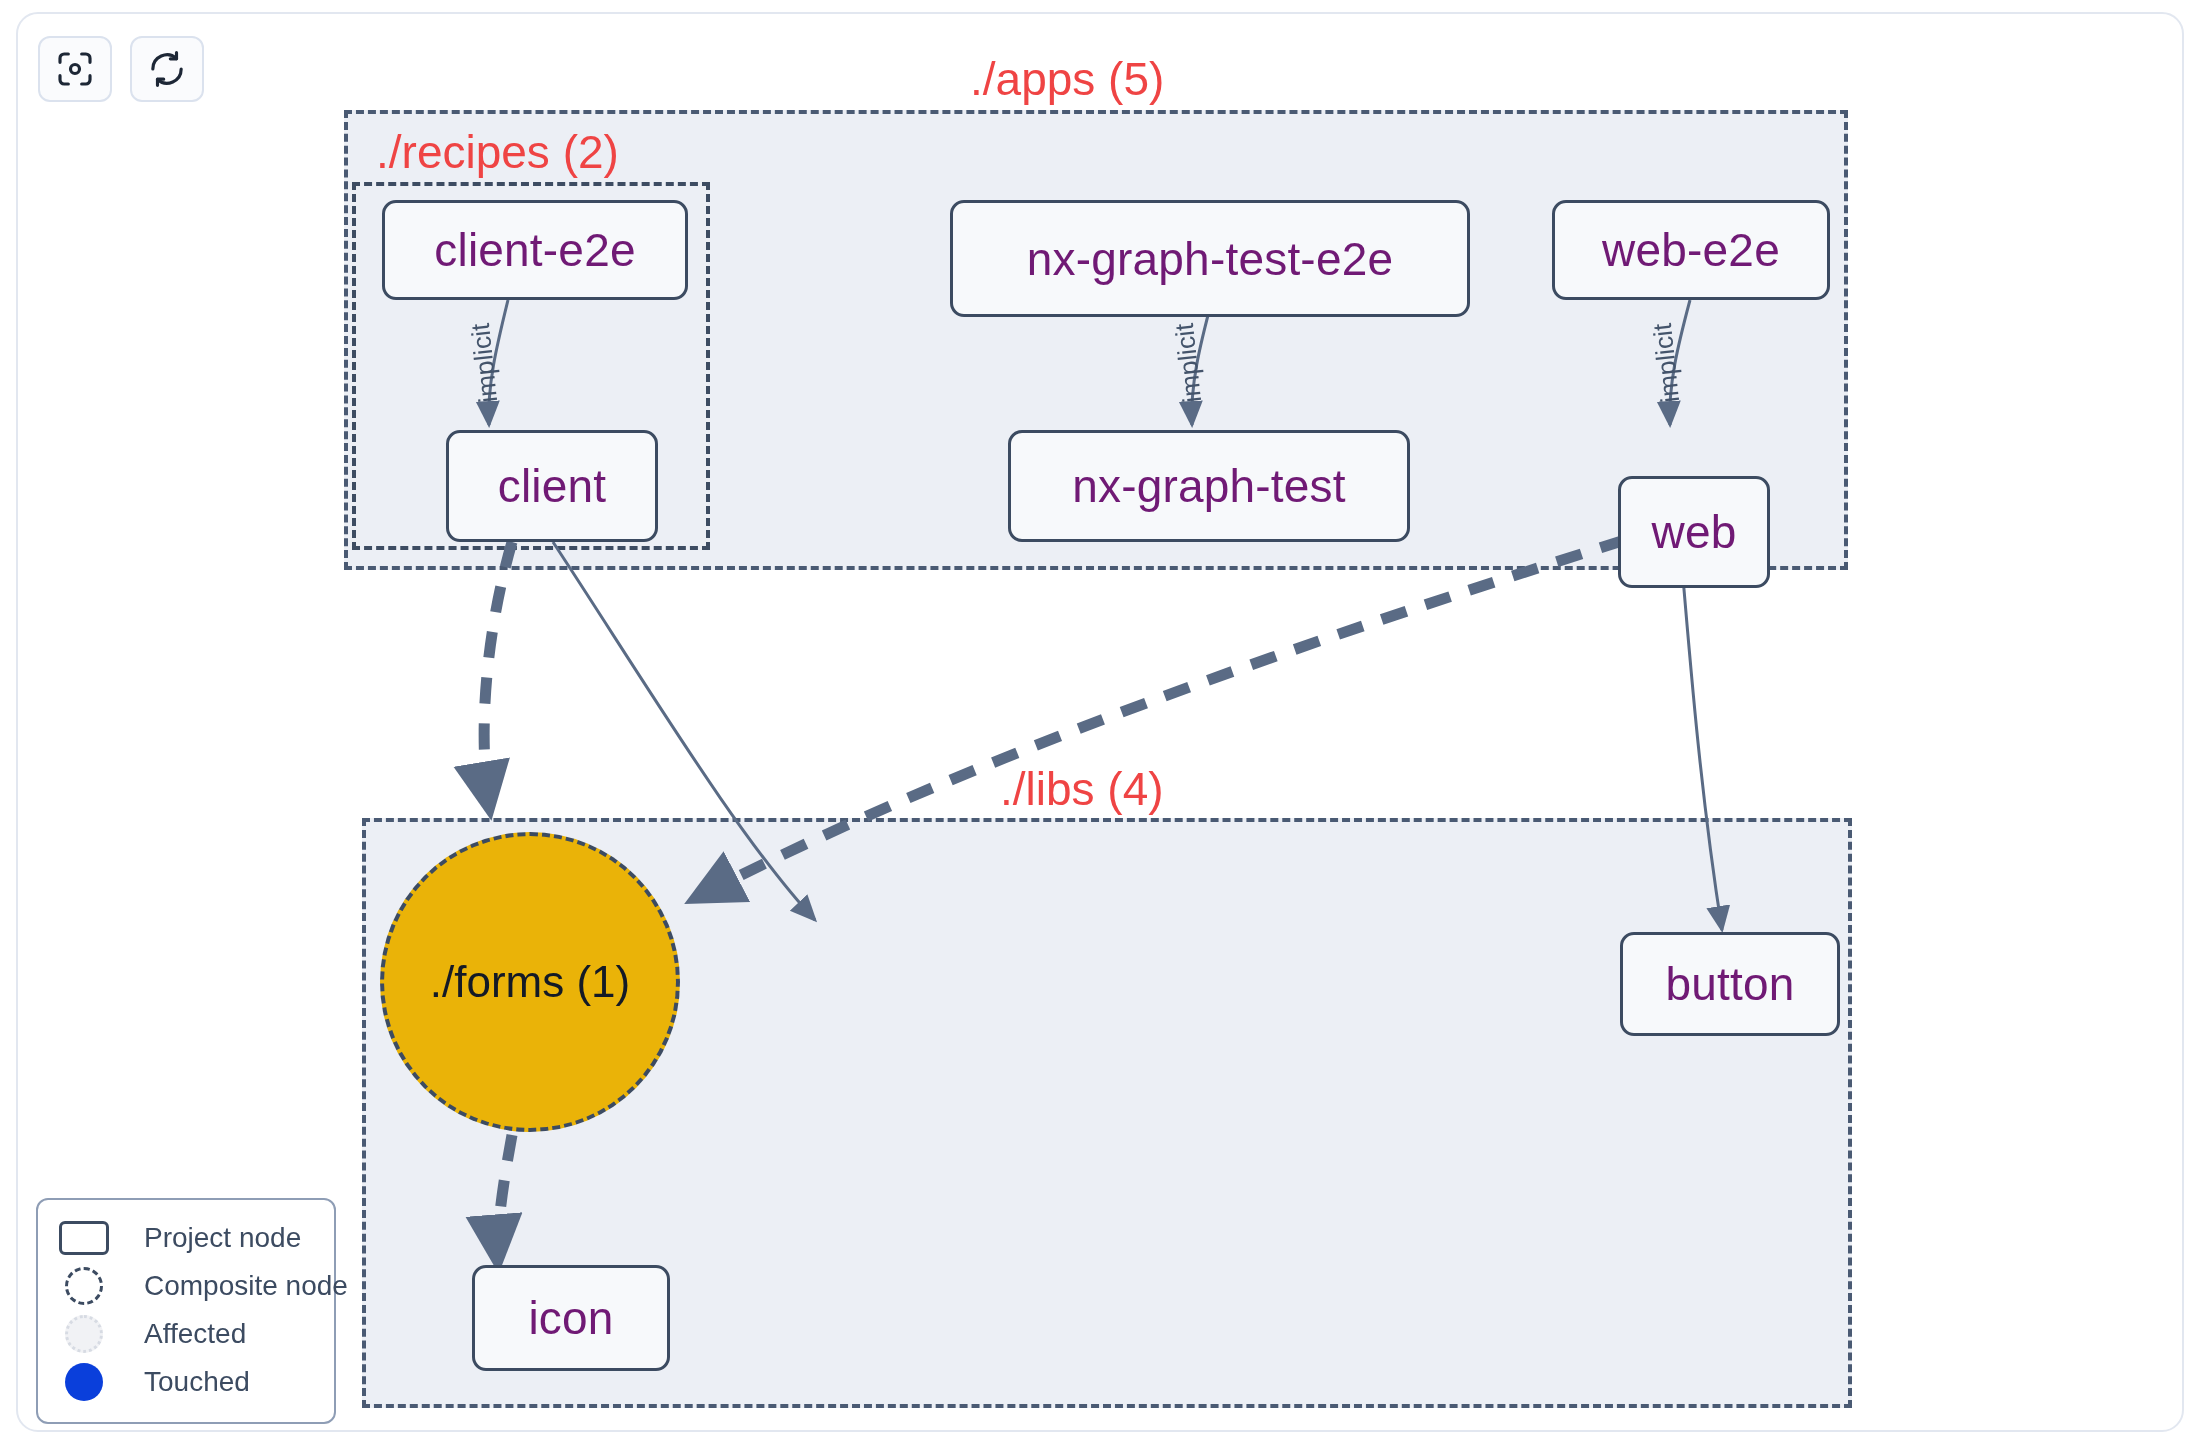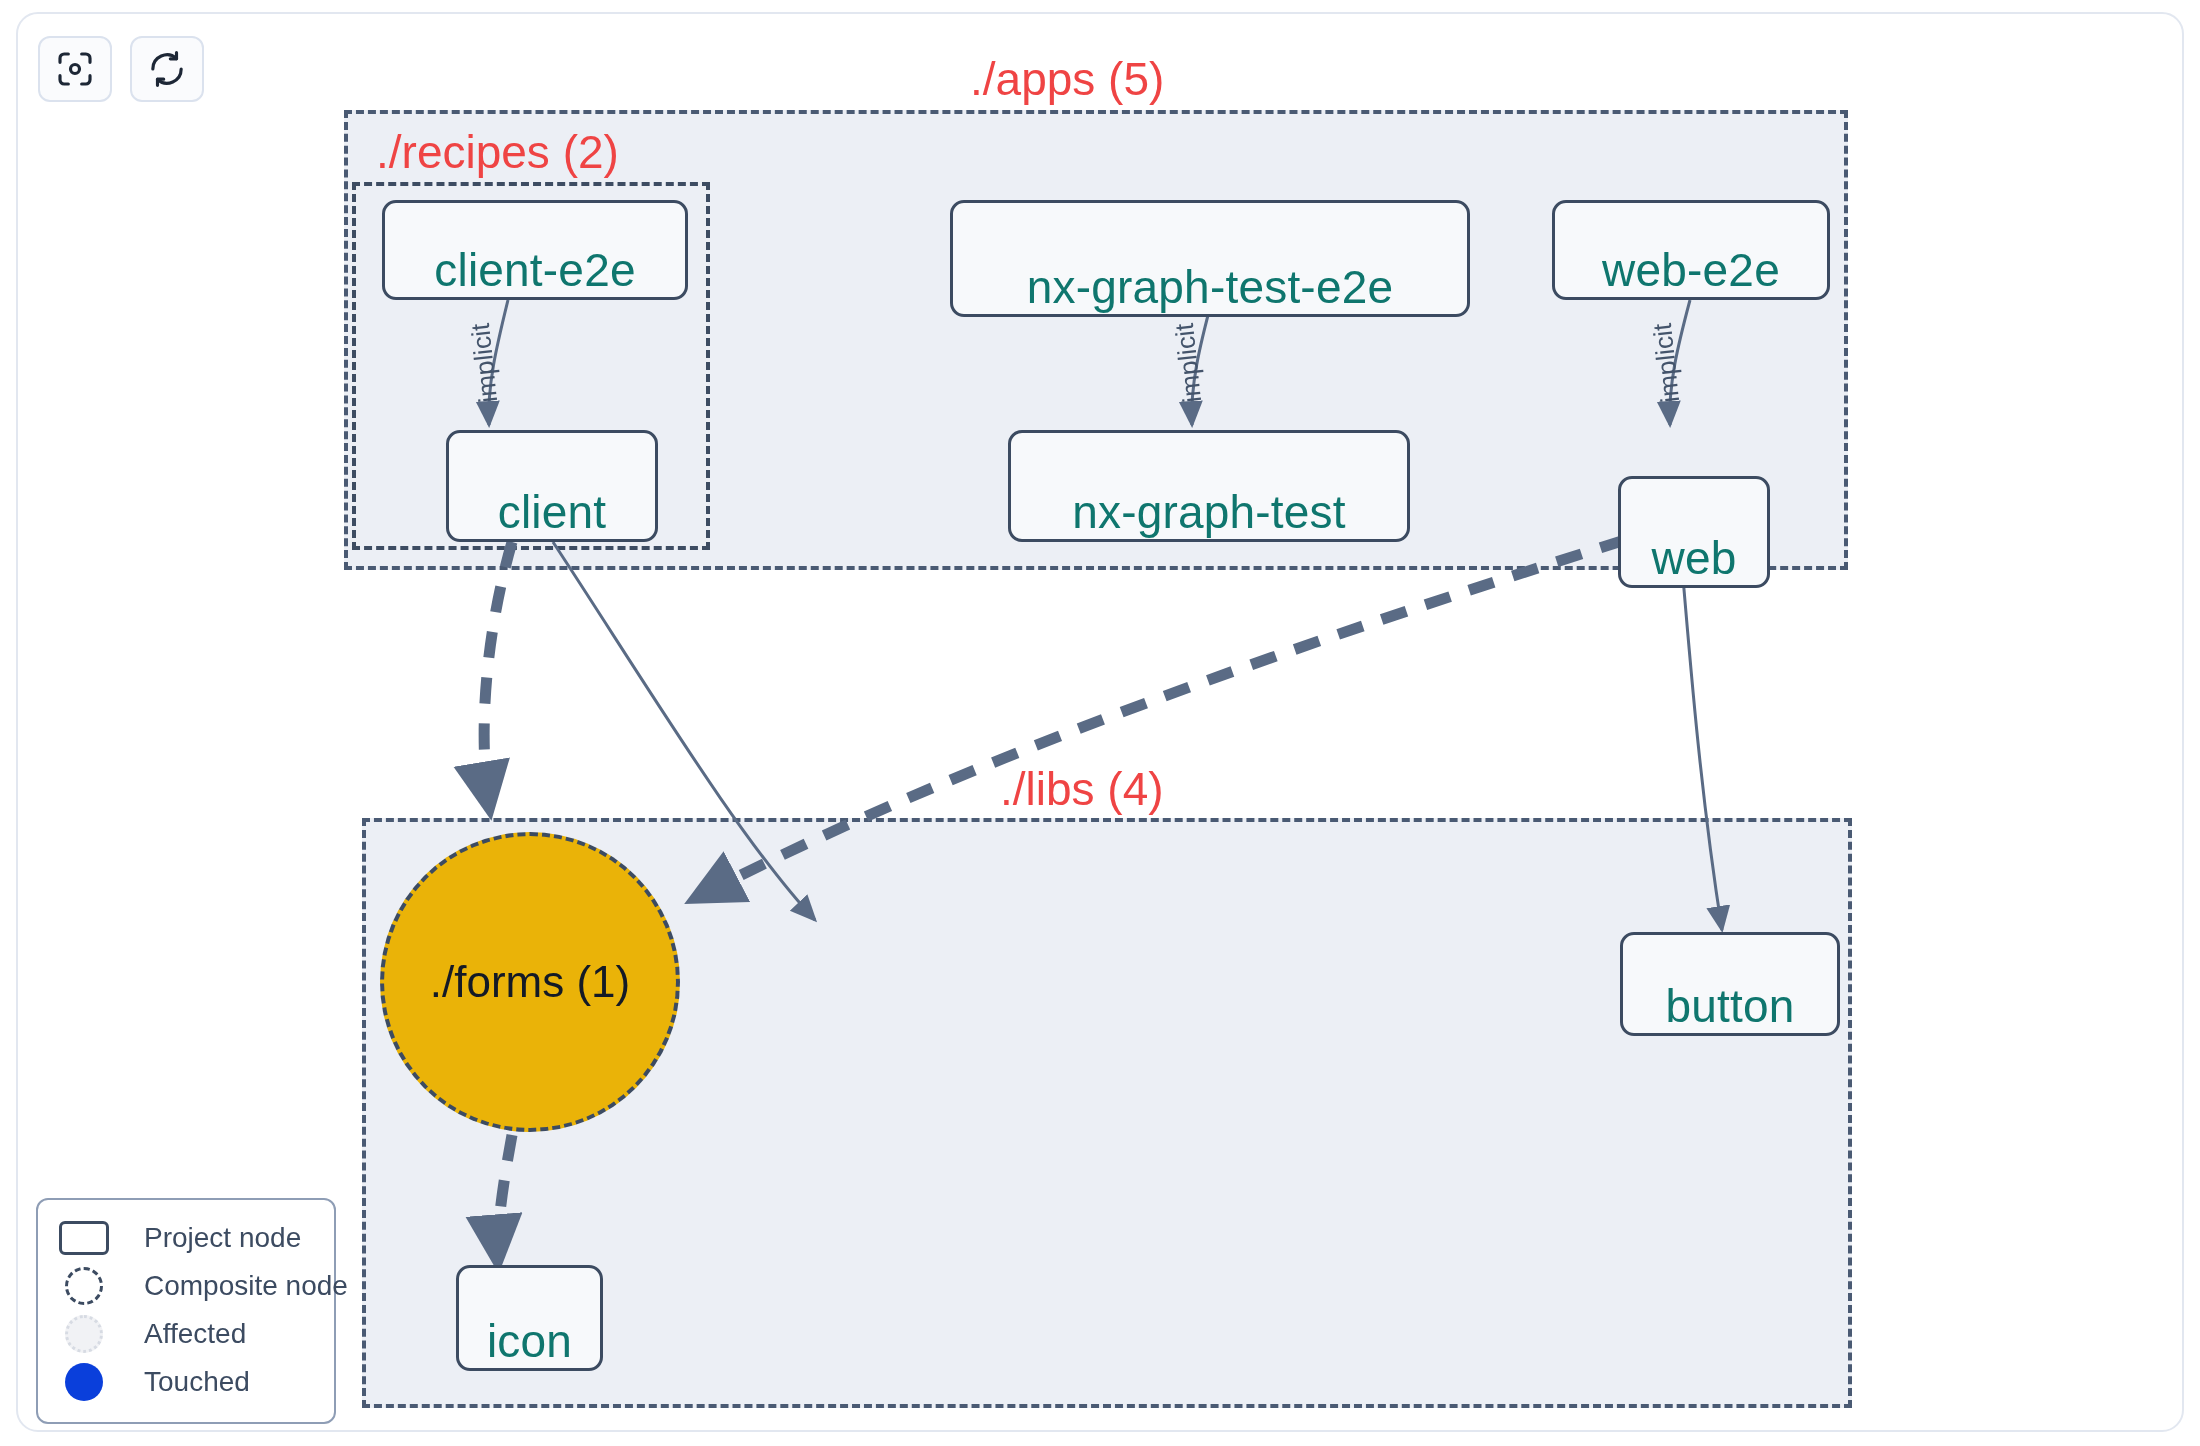--- a/index.html
+++ b/index.html
@@ -62,23 +62,23 @@
   }
 
   
   .node {
     position: absolute;
     box-sizing: border-box;
     background: #f7f9fb;
     border: 3px solid #3c4b61;
     border-radius: 14px;
     display: flex;
-    align-items: flex-end;
+    align-items: center;
     justify-content: center;
-    color: #0f766e;
+    color: #701a75;
     font-size: 46px;
     letter-spacing: .2px;
     white-space: nowrap;
     z-index: 25;
     cursor: pointer;
   }
   .composite-node {
     position: absolute;
     box-sizing: border-box;
     background: #eab308;
@@ -270,21 +270,21 @@
 
   <div class="composite-node" style="left:380px; top:832px; width:300px; height:300px;">
     <span>./forms (1)</span>
   </div>
 
 
   <div class="node" style="left:1620px; top:932px; width:220px; height:104px;">
     <span>button</span>
   </div>
 
-  <div class="node" style="left:456px; top:1265px; width:147px; height:106px;">
+  <div class="node" style="left:472px; top:1265px; width:198px; height:106px;">
     <span>icon</span>
   </div>
 
   <div class="legend">
     <div class="legend-row">
       <span class="swatch-wrap">
         <span class="sw-project"></span>
       </span>
       <span class="legend-label">Project node</span>
     </div>

